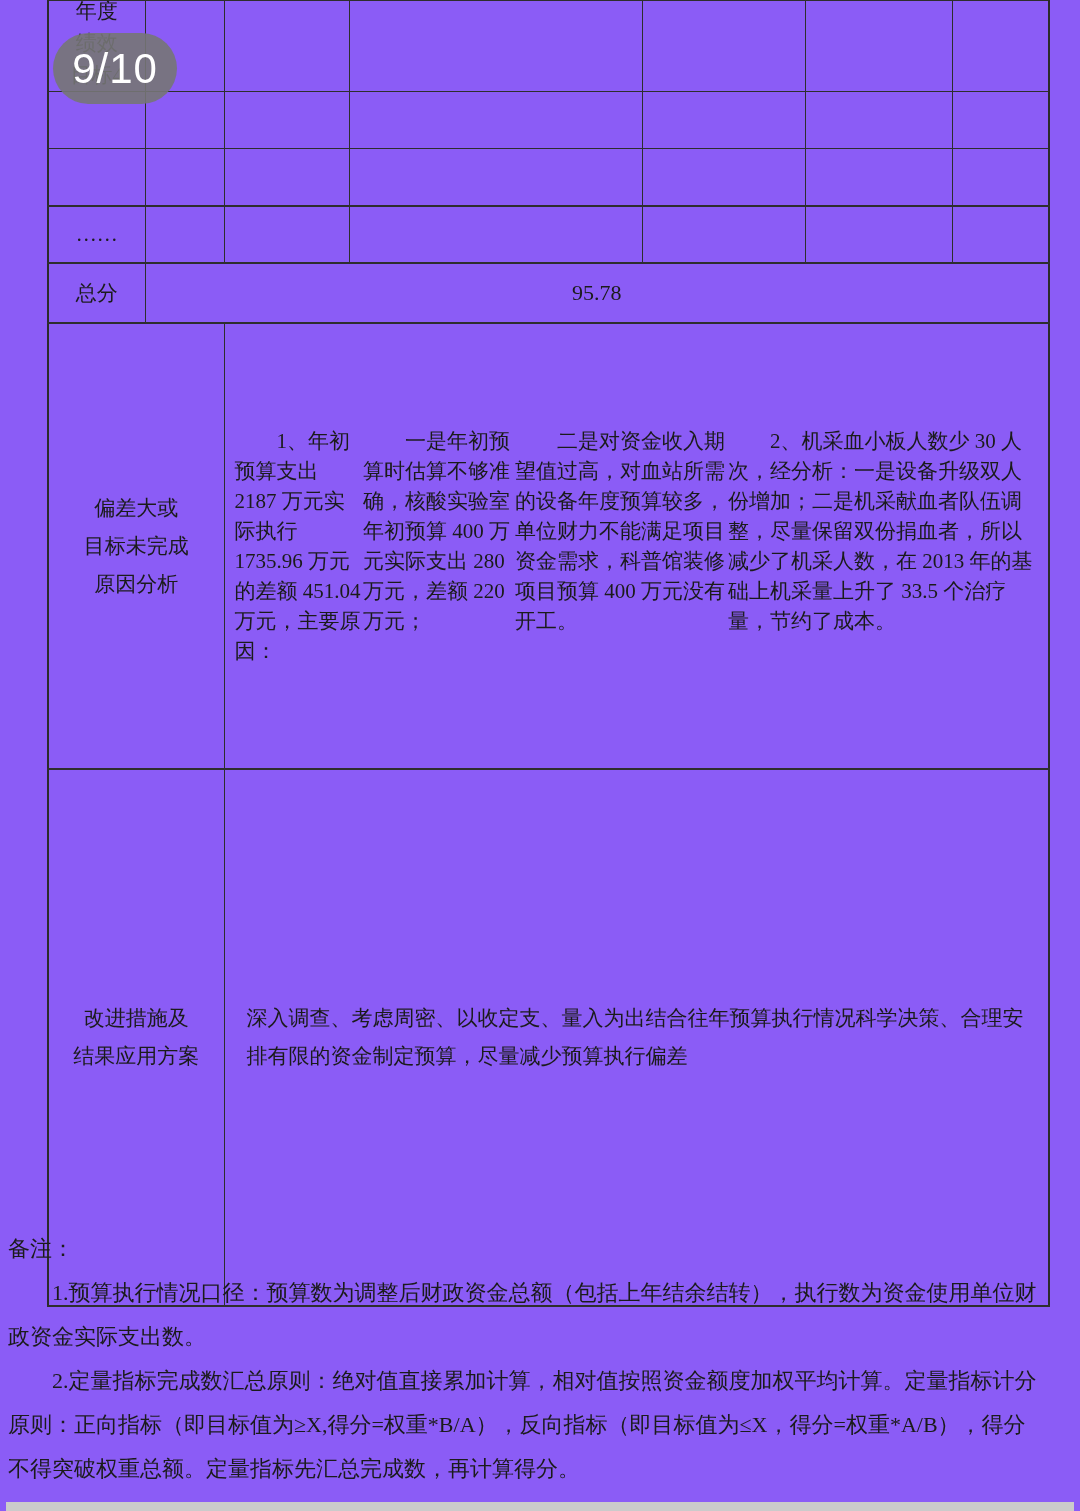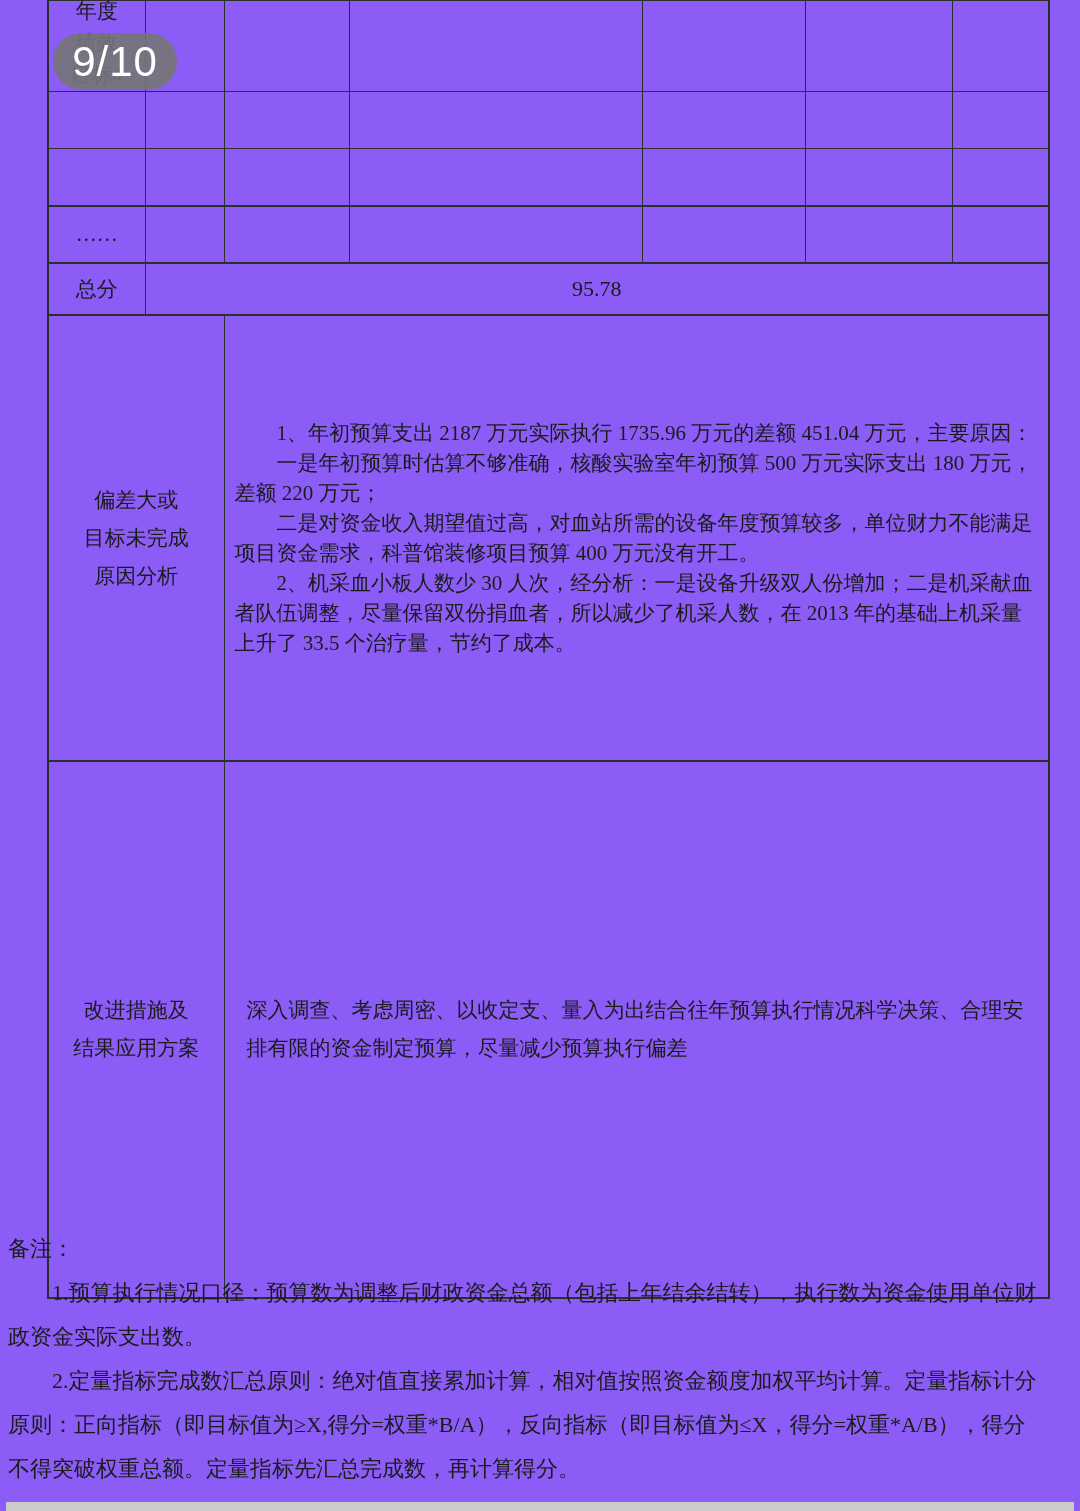--- a/index.html
+++ b/index.html
@@ -24,35 +24,35 @@
   tr.bb td{border-bottom-width:2px;}
   .toplabel{
     margin-top:-6px;text-align:center;white-space:pre-line;
     line-height:32px;
   }
   td.cellcenter{text-align:center;}
   .vlabel{
     text-align:center;white-space:pre-line;line-height:38px;
   }
   .paras{
-    display:flex;flex-direction:column;justify-content:center;
+    display:flex;justify-content:center;
     height:100%;padding:0 10px;box-sizing:border-box;
   }
   .paras > div{text-indent:2em;line-height:30px;text-align:left;}
   .flatpara{
     display:flex;flex-direction:column;justify-content:center;
     height:100%;padding:0 14px 0 22px;box-sizing:border-box;
   }
   .flatpara > div{line-height:38px;text-align:left;}
   
   .notes{position:absolute;left:8px;top:1227px;width:1400px;font-size:22px;}
   .notes .nline{height:44px;line-height:44px;white-space:nowrap;}
   
   .badge{
-    position:absolute;left:53px;top:33px;width:124px;height:57px;
+    position:absolute;left:53px;top:33px;width:124px;height:71px;
     border-radius:40px;background:rgba(118,118,118,0.9);
     display:flex;align-items:center;justify-content:center;
     color:#ffffff;font-family:"Liberation Sans","DejaVu Sans",sans-serif;
     font-size:42px;letter-spacing:1px;z-index:5;
   }
   
   .pagesep{
     position:absolute;left:6px;top:1502px;width:1068px;height:9px;
     background:#cbcbcb;z-index:4;
   }
@@ -107,34 +107,34 @@
         </tr>
         <tr style="height:57px" class="hv">
           <td class="cellcenter">……</td>
           <td></td>
           <td></td>
           <td></td>
           <td></td>
           <td></td>
           <td></td>
         </tr>
-        <tr style="height:52px" class="hv">
+        <tr style="height:60px" class="hv">
           <td class="cellcenter">总分</td>
           <td colspan="6" class="cellcenter" style="font-size:22px;">95.78</td>
         </tr>
         <tr style="height:446px" class="hv">
           <td colspan="2">
             <div class="vlabel">偏差大或
 目标未完成
 原因分析</div>
           </td>
           <td colspan="5">
             <div class="paras">
                 <div class="">1、年初预算支出 2187 万元实际执行 1735.96 万元的差额 451.04 万元，主要原因：</div>
-                <div class="">一是年初预算时估算不够准确，核酸实验室年初预算 500 万元实际支出 180 万元，差额 220 万元；</div>
+                <div class="">一是年初预算时估算不够准确，核酸实验室年初预算 400 万元实际支出 280 万元，差额 220 万元；</div>
                 <div class="">二是对资金收入期望值过高，对血站所需的设备年度预算较多，单位财力不能满足项目资金需求，科普馆装修项目预算 400 万元没有开工。</div>
                 <div class="">2、机采血小板人数少 30 人次，经分析：一是设备升级双人份增加；二是机采献血者队伍调整，尽量保留双份捐血者，所以减少了机采人数，在 2013 年的基础上机采量上升了 33.5 个治疗量，节约了成本。</div>
               </div>
           </td>
         </tr>
         <tr style="height:537px" class="hv bb">
           <td colspan="2">
             <div class="vlabel">改进措施及
 结果应用方案</div>
           </td>

